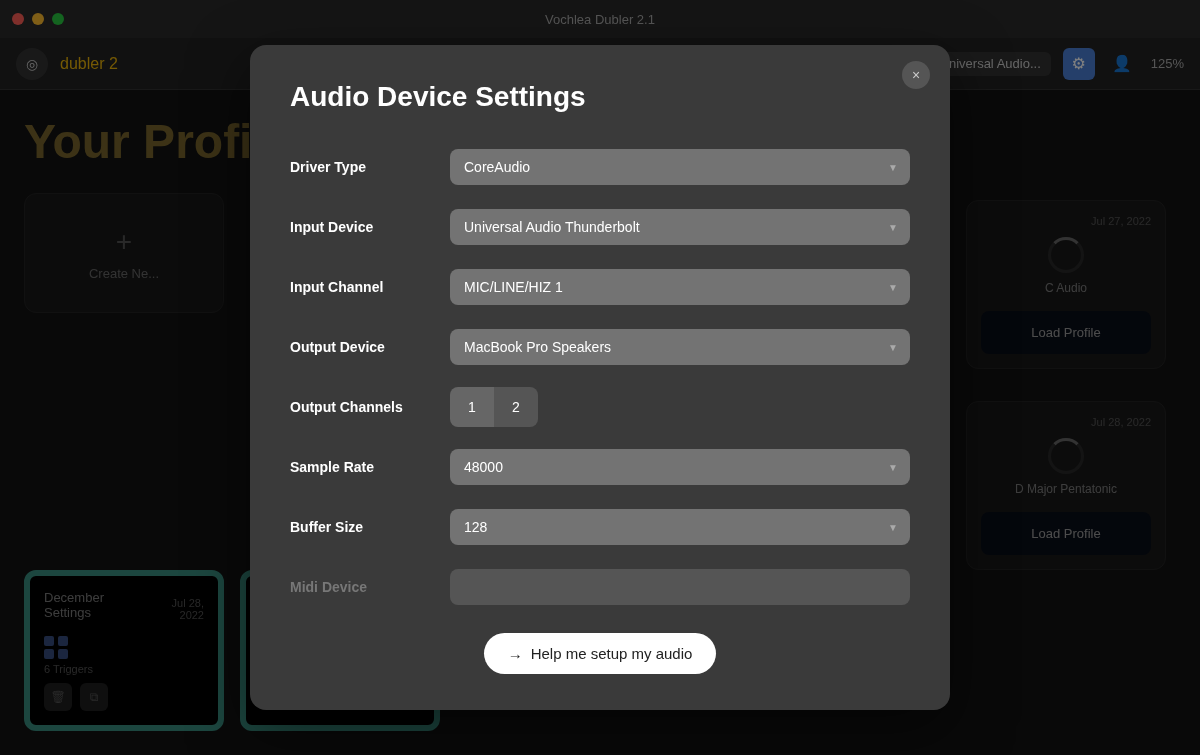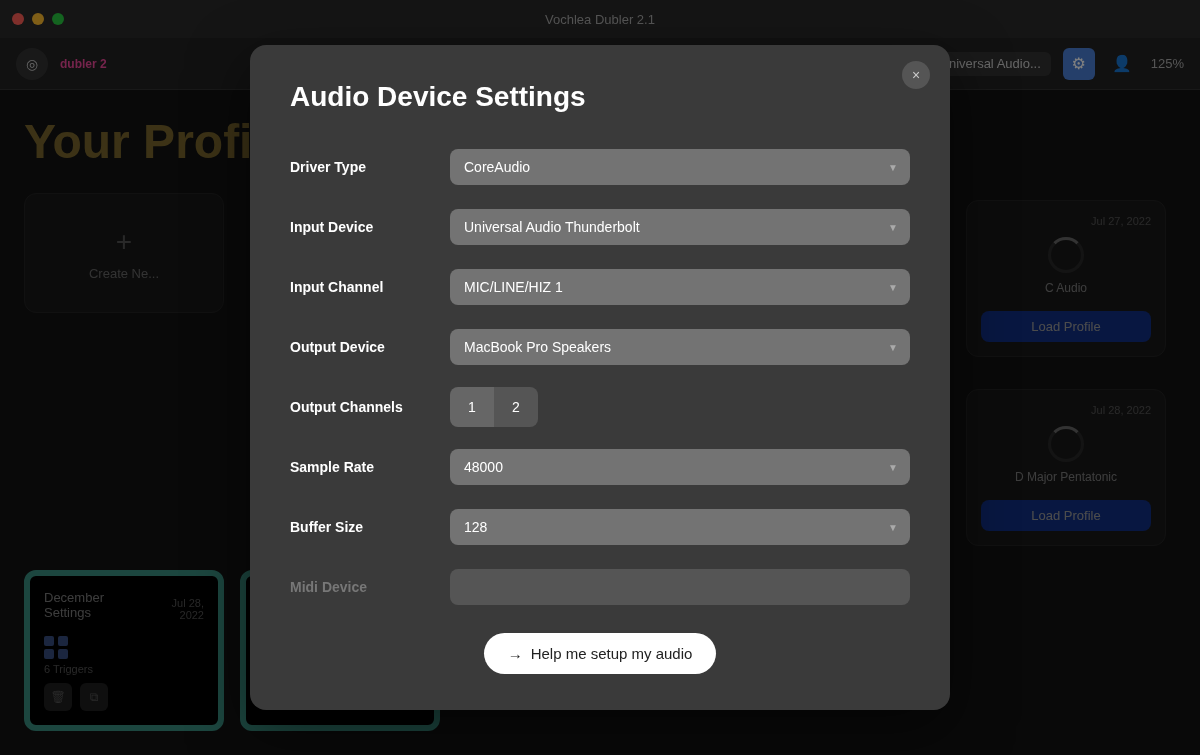--- a/index.html
+++ b/index.html
@@ -56,23 +56,23 @@
       height: 32px;
       border-radius: 50%;
       background: #333;
       display: flex;
       align-items: center;
       justify-content: center;
       color: #ccc;
       font-size: 14px;
     }
     .app-name {
-      color: #ec4899;
-      font-size: 12px;
-      font-weight: 700;
+      color: #eab308;
+      font-size: 16px;
+      font-weight: 400;
       flex: 0 0 auto;
     }
     .header-center {
       flex: 1;
       display: flex;
       justify-content: center;
       gap: 12px;
     }
     .header-nav-btn {
       width: 40px;
@@ -213,25 +213,25 @@
       margin-bottom: 10px;
       text-align: right;
     }
     .right-card-key {
       font-size: 12px;
       color: #ccc;
       text-align: center;
       margin: 8px 0;
     }
     .load-profile-btn {
-      background: #1d4ed8;
+      background: #0f172a;
       color: #fff;
       border: none;
       border-radius: 8px;
-      padding: 8px 16px;
+      padding: 14px 16px;
       font-size: 13px;
       cursor: pointer;
       width: 100%;
       margin-top: 8px;
     }
     .spinner-icon {
       width: 36px;
       height: 36px;
       border-radius: 50%;
       border: 3px solid #444;

